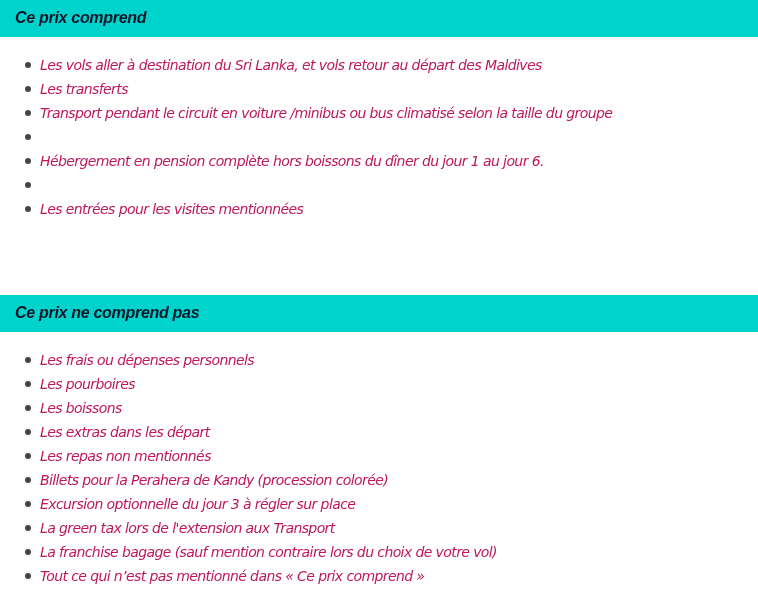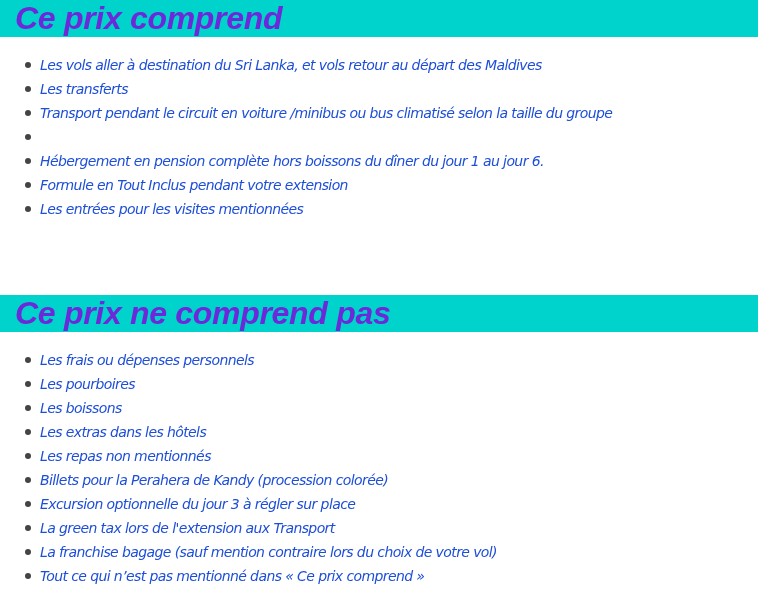--- a/index.html
+++ b/index.html
@@ -1,55 +1,55 @@
 <!DOCTYPE html>
 <html><head>
   <meta charset="utf-8">
   <style>
     html, body { margin: 0; padding: 0; background: #ffffff; }
     body { width: 758px; height: 604px; position: relative; overflow: hidden;
            font-family: "DejaVu Sans", "Liberation Sans", sans-serif; }
     .band { position: absolute; left: 0; width: 758px; height: 37px; background: #00D2CC; }
     .band h2 { margin: 0; position: absolute; left: 15px; top: 3px;
                font-family: "Liberation Sans", sans-serif; font-style: italic; font-weight: bold;
-               font-size: 32px; color: #6d28d9; letter-spacing: -0.3px; line-height: 30px; text-align: right; }
+               font-size: 16px; color: #0f172a; letter-spacing: -0.3px; line-height: 30px; text-align: right; }
     .list { position: absolute; left: 0; margin: 0; padding: 0; list-style: none; }
     .list li { position: relative; height: 24px; line-height: 24px; padding-left: 40px;
                font-family: "DejaVu Sans", sans-serif; font-style: italic; font-size: 14px;
-               color: #1d4ed8; white-space: nowrap; letter-spacing: -0.6px; }
+               color: #be185d; white-space: nowrap; letter-spacing: -0.6px; }
     .bullet { position: absolute; left: 25px; top: 9px; width: 6px; height: 6px;
               border-radius: 50%; background: #444444; }
     #band1 { top: 0; }
     #list1 { top: 53px; }
     #band2 { top: 295px; }
     #list2 { top: 348px; }
   </style>
 </head>
 <body>
 
 <div class="band" id="band1">
   <h2>Ce prix comprend</h2>
 </div>
 <ul class="list" id="list1">
   <li><span class="bullet"></span><span>Les vols aller à destination du Sri Lanka, et vols retour au départ des Maldives</span></li>
   <li><span class="bullet"></span><span>Les transferts</span></li>
   <li><span class="bullet"></span><span>Transport pendant le circuit en voiture /minibus ou bus climatisé selon la taille du groupe</span></li>
   <li><span class="bullet"></span></li>
   <li><span class="bullet"></span><span>Hébergement en pension complète hors boissons du dîner du jour 1 au jour 6.</span></li>
-  <li><span class="bullet"></span><span>Formule en Tout Inclus pendant votre extension</span></li>
+  <li><span class="bullet"></span></li>
   <li><span class="bullet"></span><span>Les entrées pour les visites mentionnées</span></li>
 </ul>
 
 <div class="band" id="band2">
   <h2>Ce prix ne comprend pas</h2>
 </div>
 <ul class="list" id="list2">
   <li><span class="bullet"></span><span>Les frais ou dépenses personnels</span></li>
   <li><span class="bullet"></span><span>Les pourboires</span></li>
   <li><span class="bullet"></span><span>Les boissons</span></li>
-  <li><span class="bullet"></span><span>Les extras dans les hôtels</span></li>
+  <li><span class="bullet"></span><span>Les extras dans les départ</span></li>
   <li><span class="bullet"></span><span>Les repas non mentionnés</span></li>
   <li><span class="bullet"></span><span>Billets pour la Perahera de Kandy (procession colorée)</span></li>
   <li><span class="bullet"></span><span>Excursion optionnelle du jour 3 à régler sur place</span></li>
   <li><span class="bullet"></span><span>La green tax lors de l'extension aux Transport</span></li>
   <li><span class="bullet"></span><span>La franchise bagage (sauf mention contraire lors du choix de votre vol)</span></li>
   <li><span class="bullet"></span><span>Tout ce qui n’est pas mentionné dans « Ce prix comprend »</span></li>
 </ul>
 
 </body></html>

